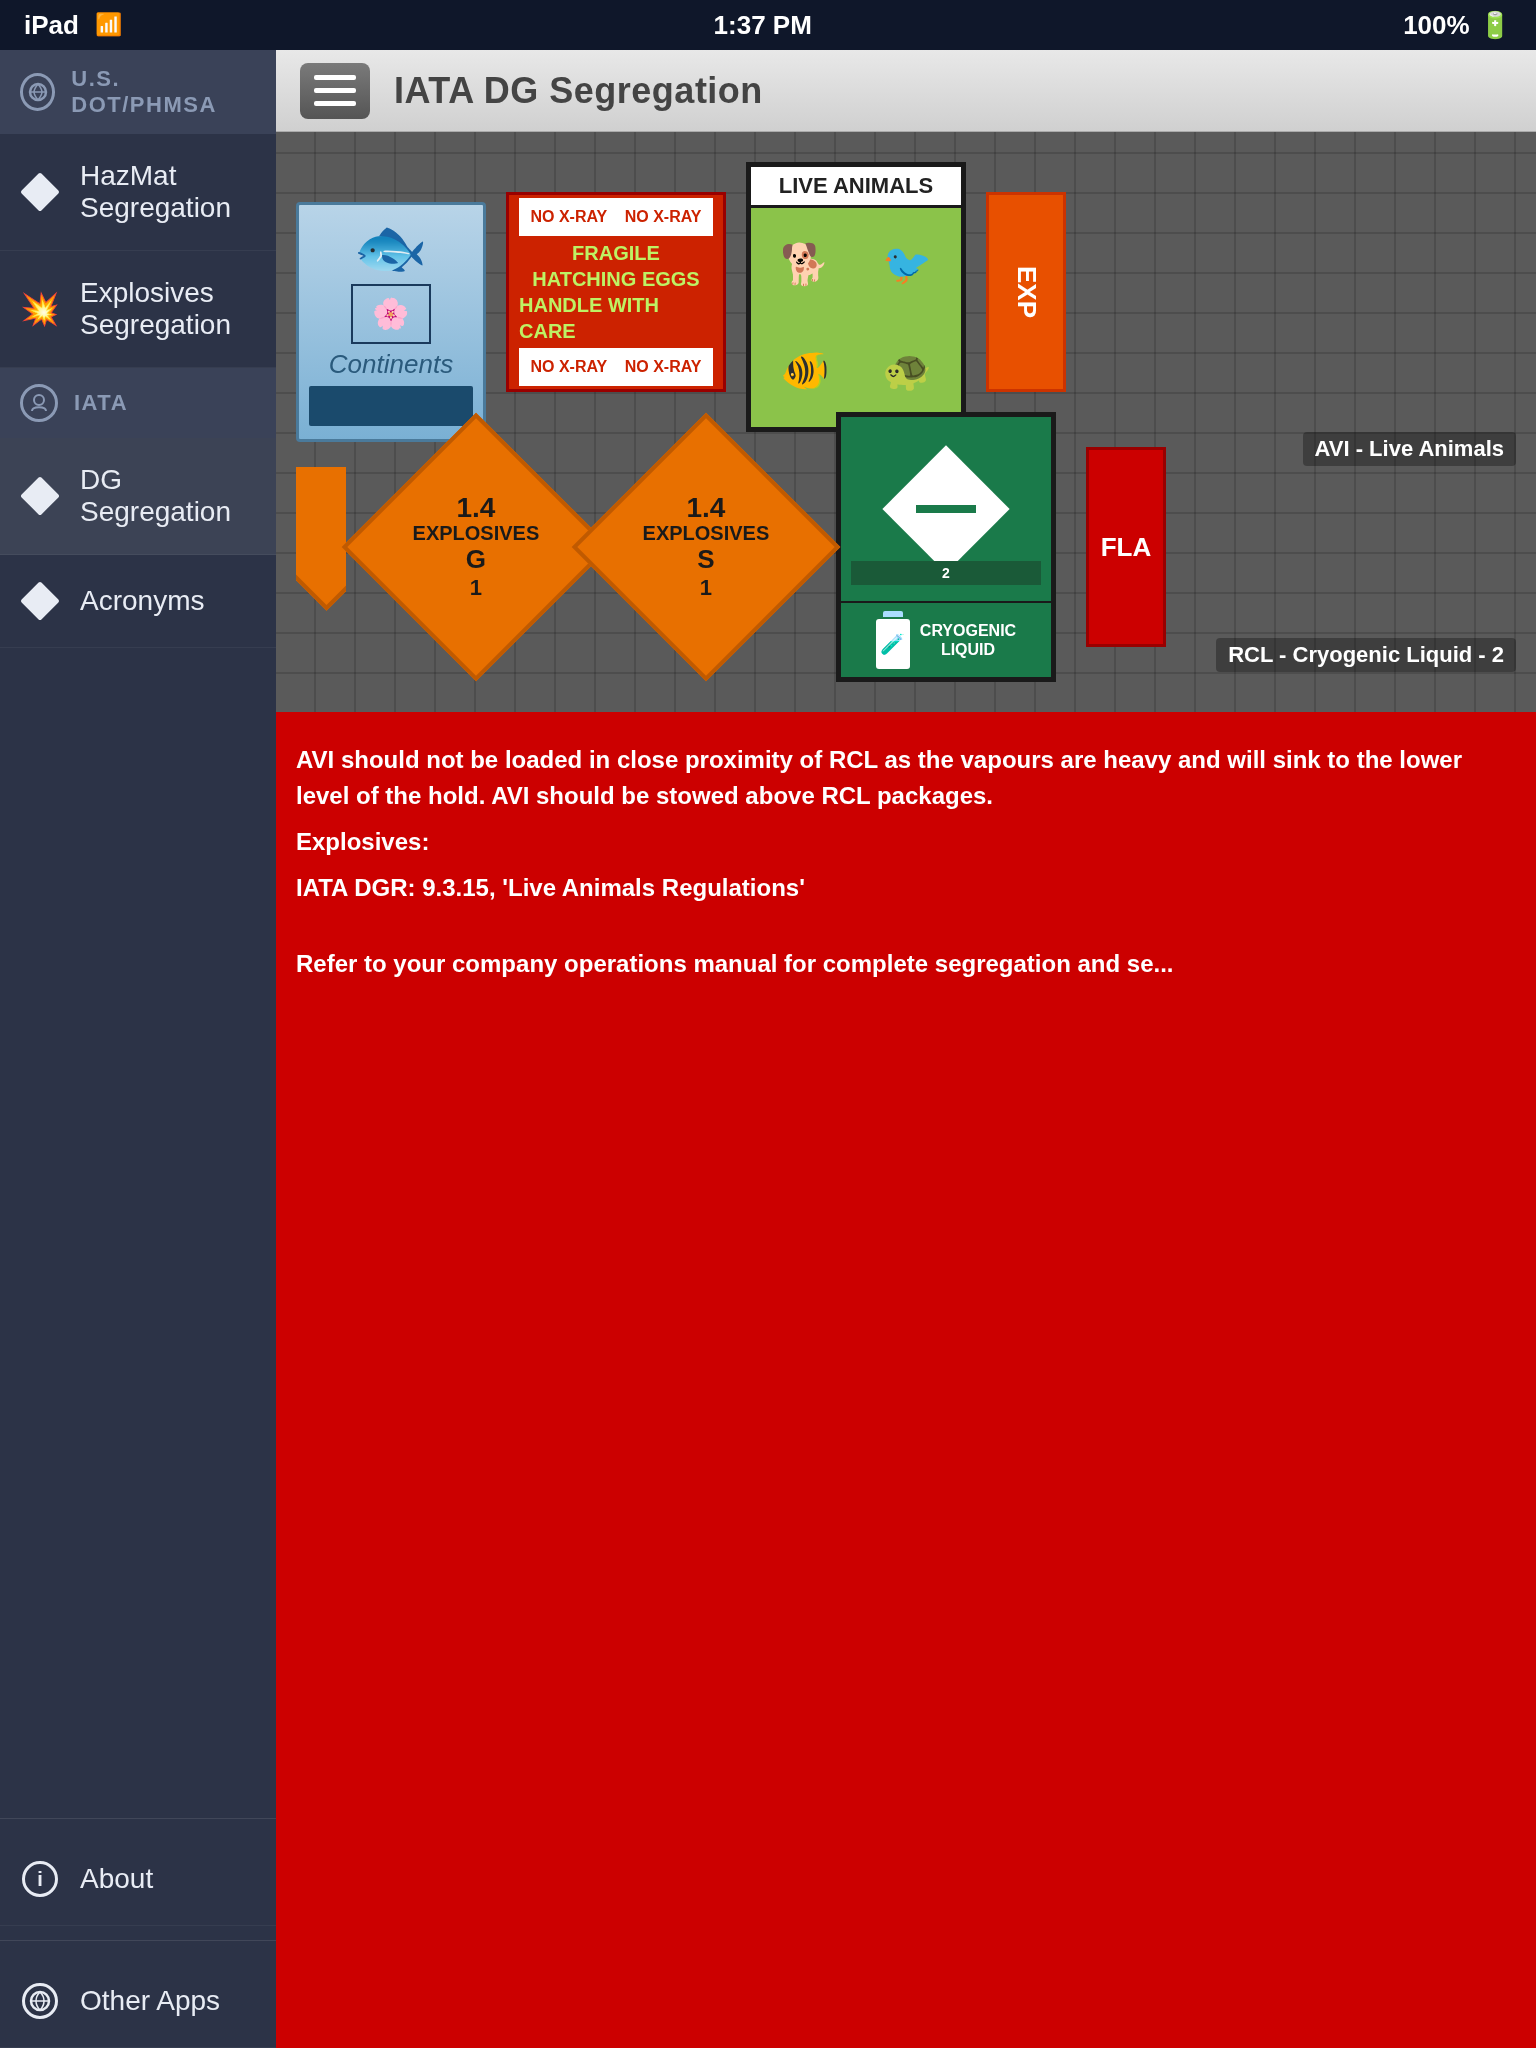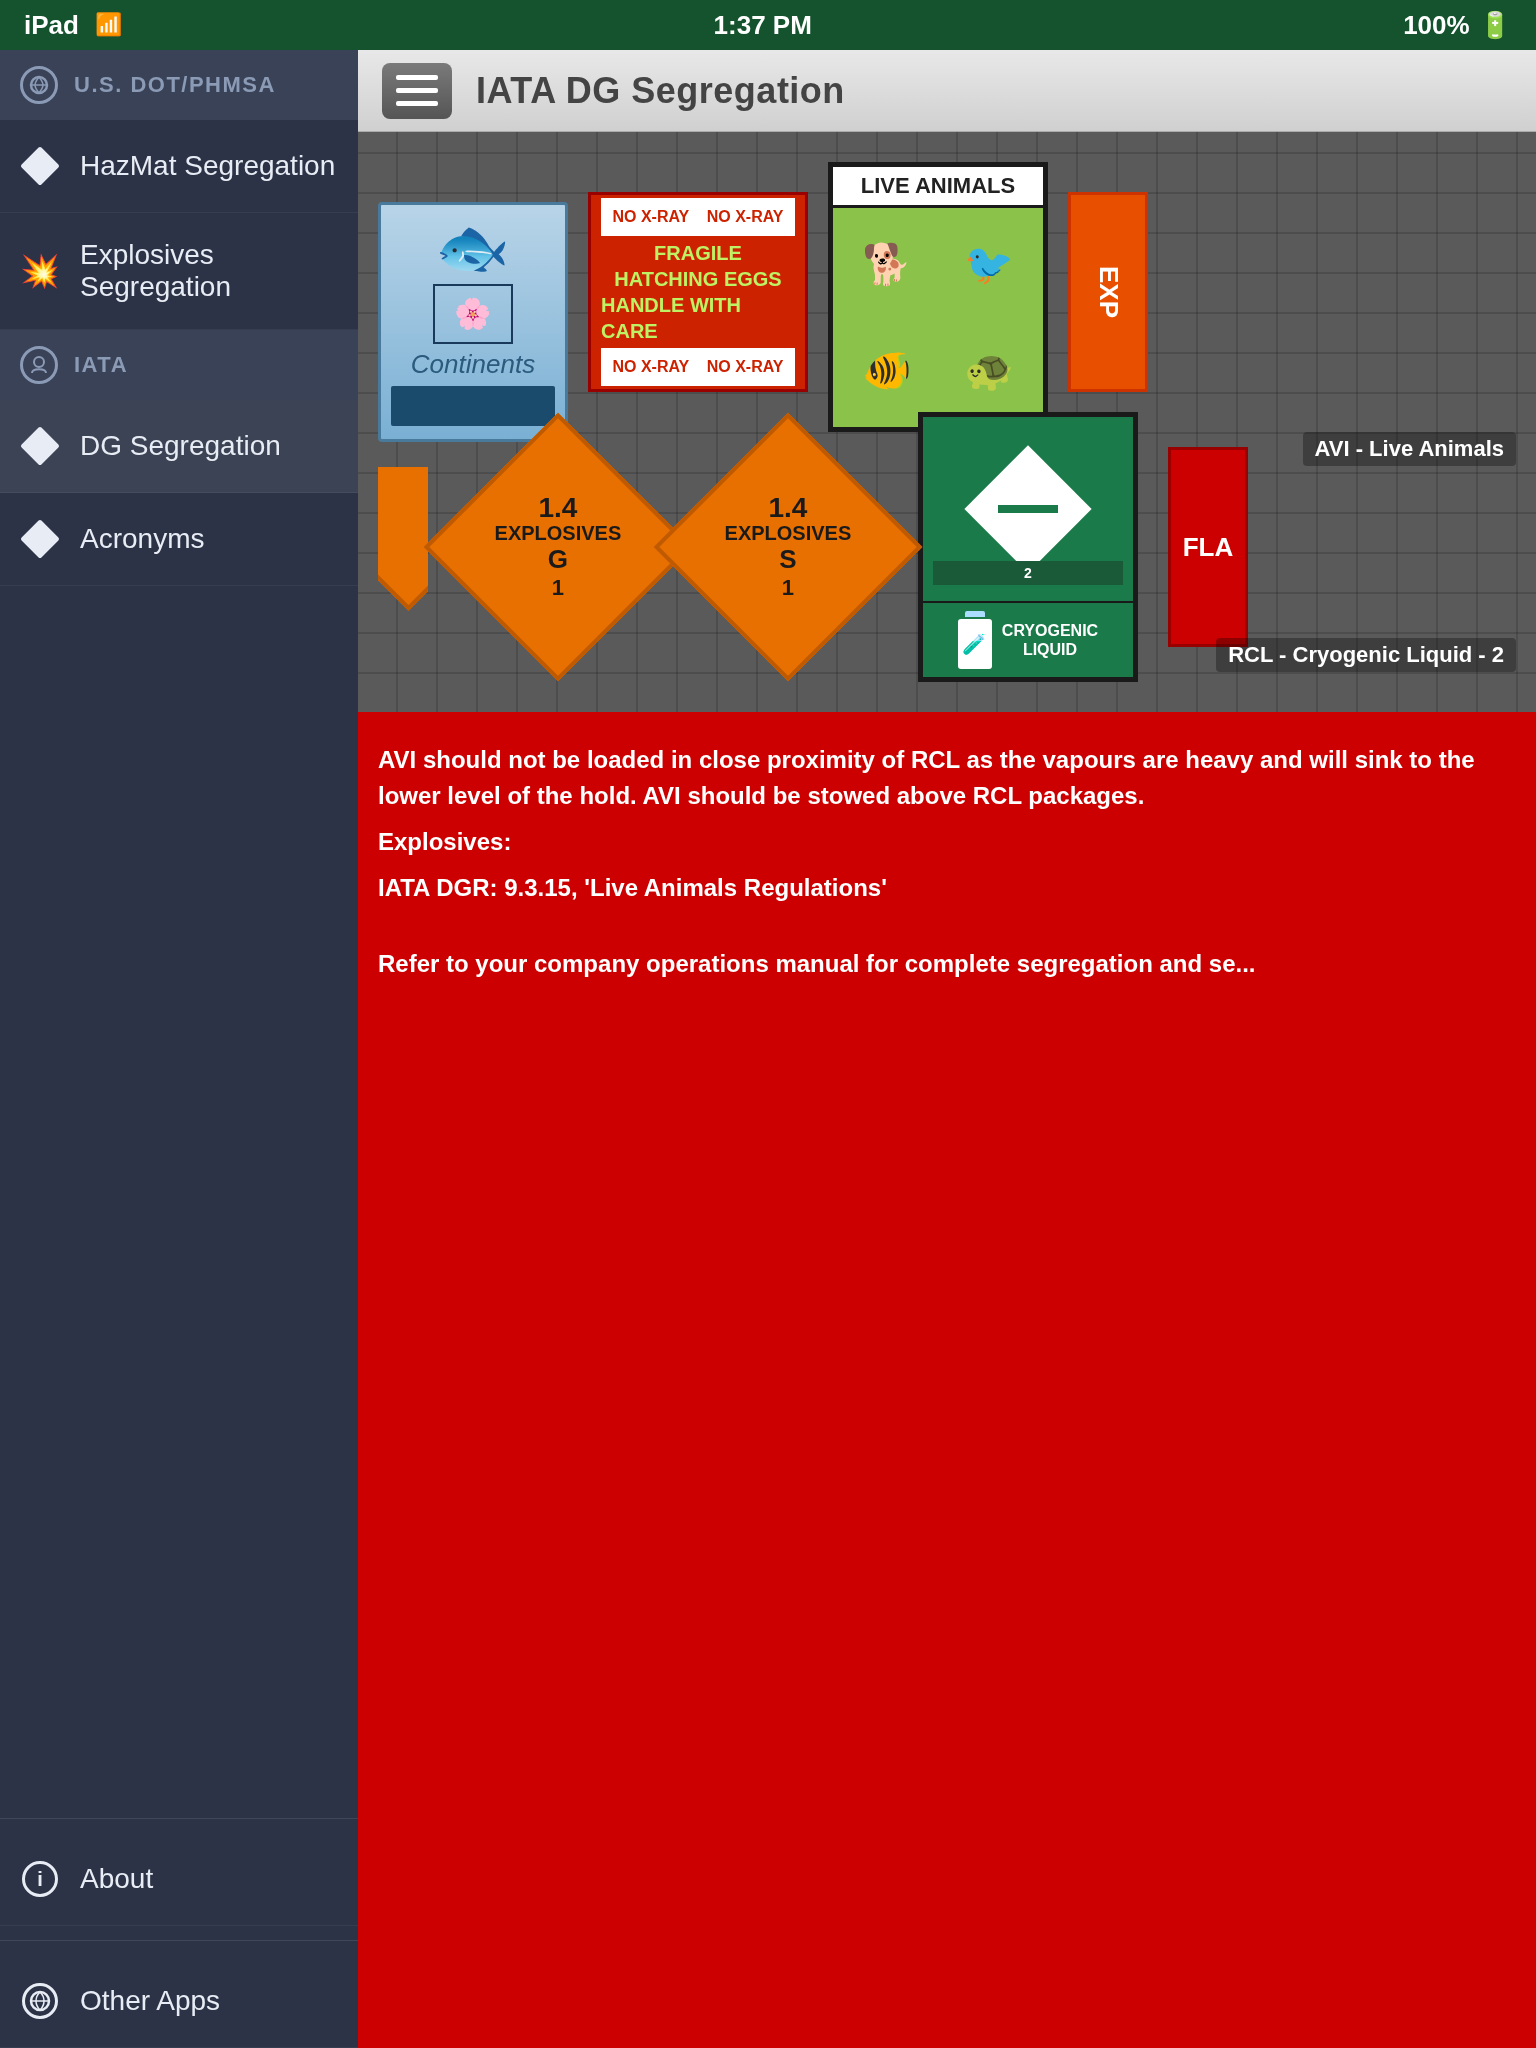--- a/index.html
+++ b/index.html
@@ -9,21 +9,21 @@
       overflow: hidden;
       font-family: -apple-system, 'Helvetica Neue', Arial, sans-serif;
       background: #2c3347;
     }
 
     
     .status-bar {
       position: absolute;
       top: 0; left: 0; right: 0;
       height: 50px;
-      background: #14532d;
+      background: #0f172a;
       display: flex;
       align-items: center;
       justify-content: space-between;
       padding: 0 24px;
       z-index: 100;
     }
     .status-left {
       display: flex;
       align-items: center;
       gap: 16px;
@@ -56,21 +56,21 @@
     
     .main-layout {
       position: absolute;
       top: 50px;
       left: 0; right: 0; bottom: 0;
       display: flex;
     }
 
     
     .sidebar {
-      width: 358px;
+      width: 276px;
       background: #2c3347;
       display: flex;
       flex-direction: column;
       flex-shrink: 0;
     }
 
     .sidebar-item {
       padding: 26px 20px;
       display: flex;
       align-items: center;

